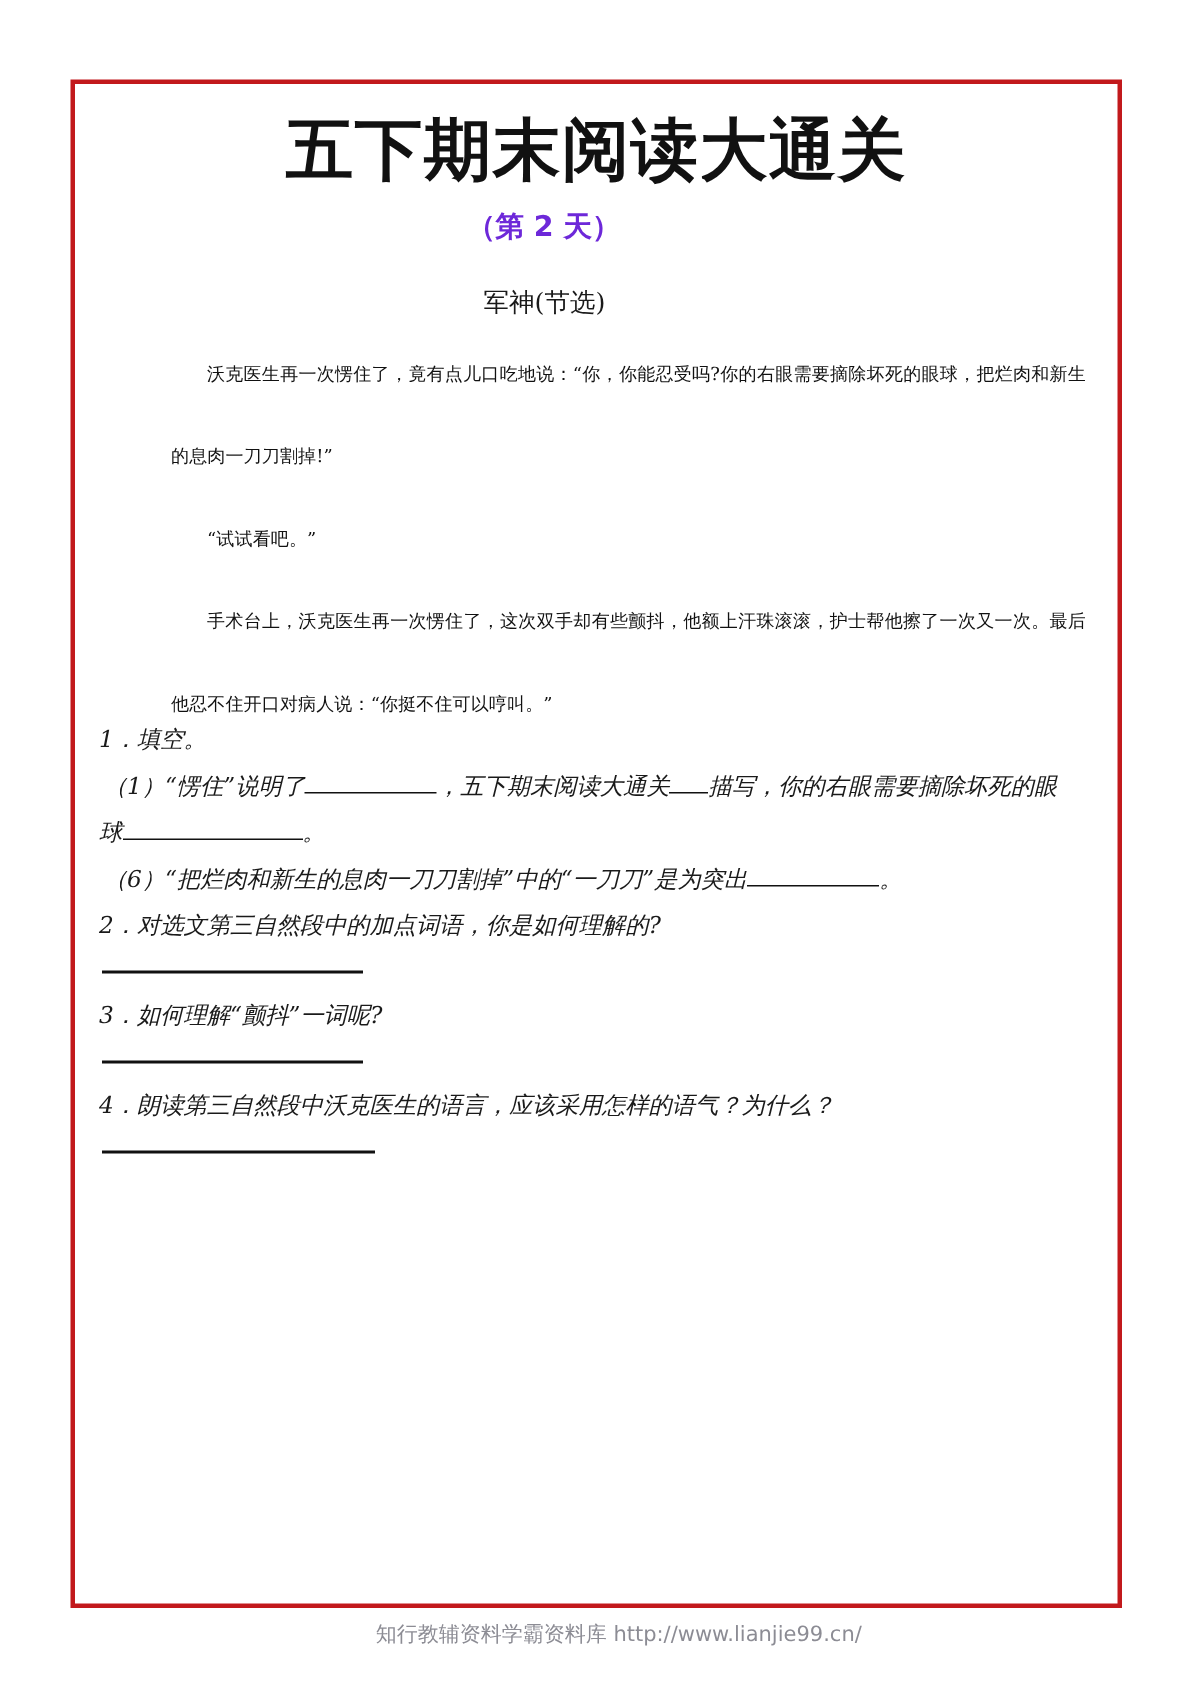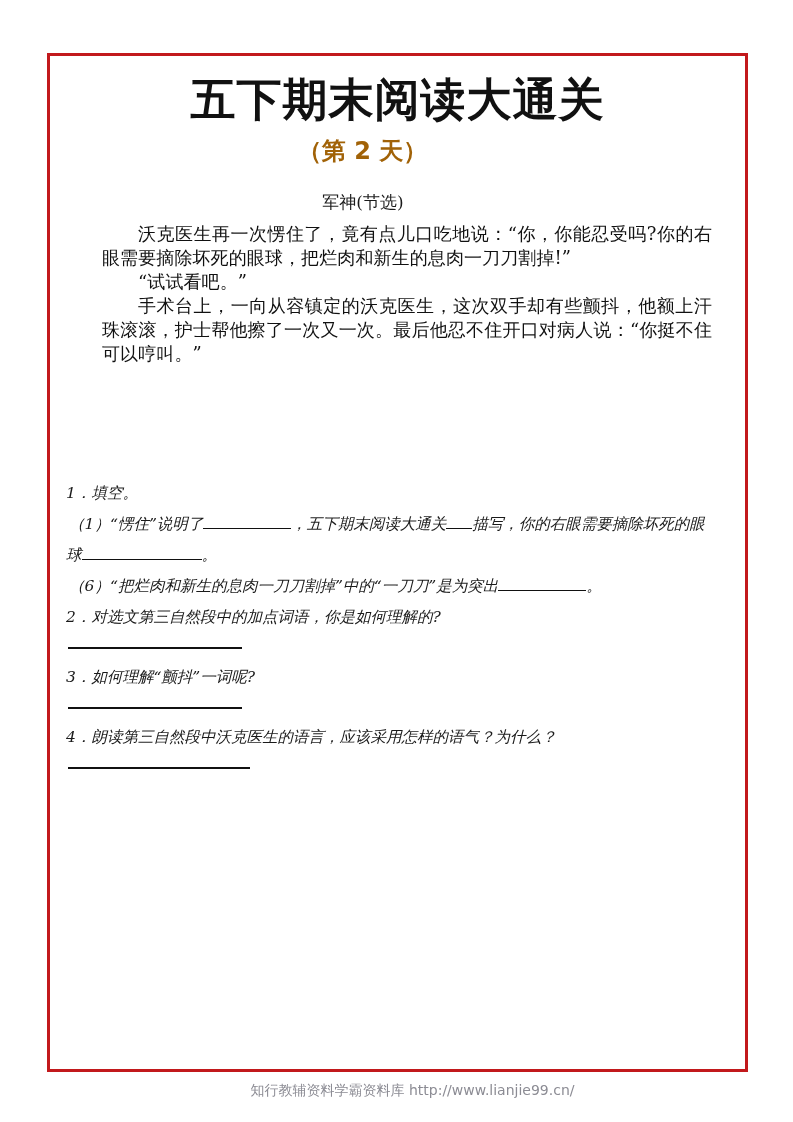--- a/index.html
+++ b/index.html
@@ -52,48 +52,48 @@
   }
 
   #sub-title {
     position: absolute;
     left: 47px;
     top: 136px;
     width: 631px;
     text-align: center;
     font-family: "DejaVu Sans", "Liberation Sans", sans-serif;
     font-weight: bold;
-    font-size: 24px;
+    font-size: 19px;
     line-height: 30px;
-    color: #a16207;
+    color: #6d28d9;
     white-space: nowrap;
   }
 
   #article-title {
     position: absolute;
     left: 47px;
     top: 190px;
     width: 632px;
     text-align: center;
     font-family: "DejaVu Serif", "Liberation Serif", serif;
     font-size: 17px;
     line-height: 24px;
     color: #1a1a1a;
     white-space: nowrap;
   }
 
   
   #passage {
     position: absolute;
-    left: 102px;
+    left: 114px;
     top: 222px;
     width: 610px;
     font-family: "DejaVu Serif", "Liberation Serif", serif;
-    font-size: 18px;
-    line-height: 24px;
+    font-size: 12px;
+    line-height: 55px;
     color: #111111;
     text-align: justify;
     letter-spacing: 0.1px;
   }
   #passage p {
     margin: 0;
     text-indent: 2em;
   }
 
   
@@ -159,21 +159,21 @@
 
   <div id="main-title">五下期末阅读大通关</div>
 
   <div id="sub-title">（第 2 天）</div>
 
   <div id="article-title">军神(节选)</div>
 
   <div id="passage">
     <p>沃克医生再一次愣住了，竟有点儿口吃地说：“你，你能忍受吗?你的右眼需要摘除坏死的眼球，把烂肉和新生的息肉一刀刀割掉!”</p>
     <p>“试试看吧。”</p>
-    <p>手术台上，一向从容镇定的沃克医生，这次双手却有些颤抖，他额上汗珠滚滚，护士帮他擦了一次又一次。最后他忍不住开口对病人说：“你挺不住可以哼叫。”</p>
+    <p>手术台上，沃克医生再一次愣住了，这次双手却有些颤抖，他额上汗珠滚滚，护士帮他擦了一次又一次。最后他忍不住开口对病人说：“你挺不住可以哼叫。”</p>
   </div>
 
   <div id="questions">
 
     <p class="q">
       <span>1．</span><span>填空。</span>
     </p>
 
     <p class="q indent">
       <span>（1）“愣住”说明了</span><span class="blank len-long"></span><span>，五下期末阅读大通关</span><span class="blank len-short"></span><span>描写，你的右眼需要摘除坏死的眼球</span><span class="blank len-xl"></span><span>。</span>

